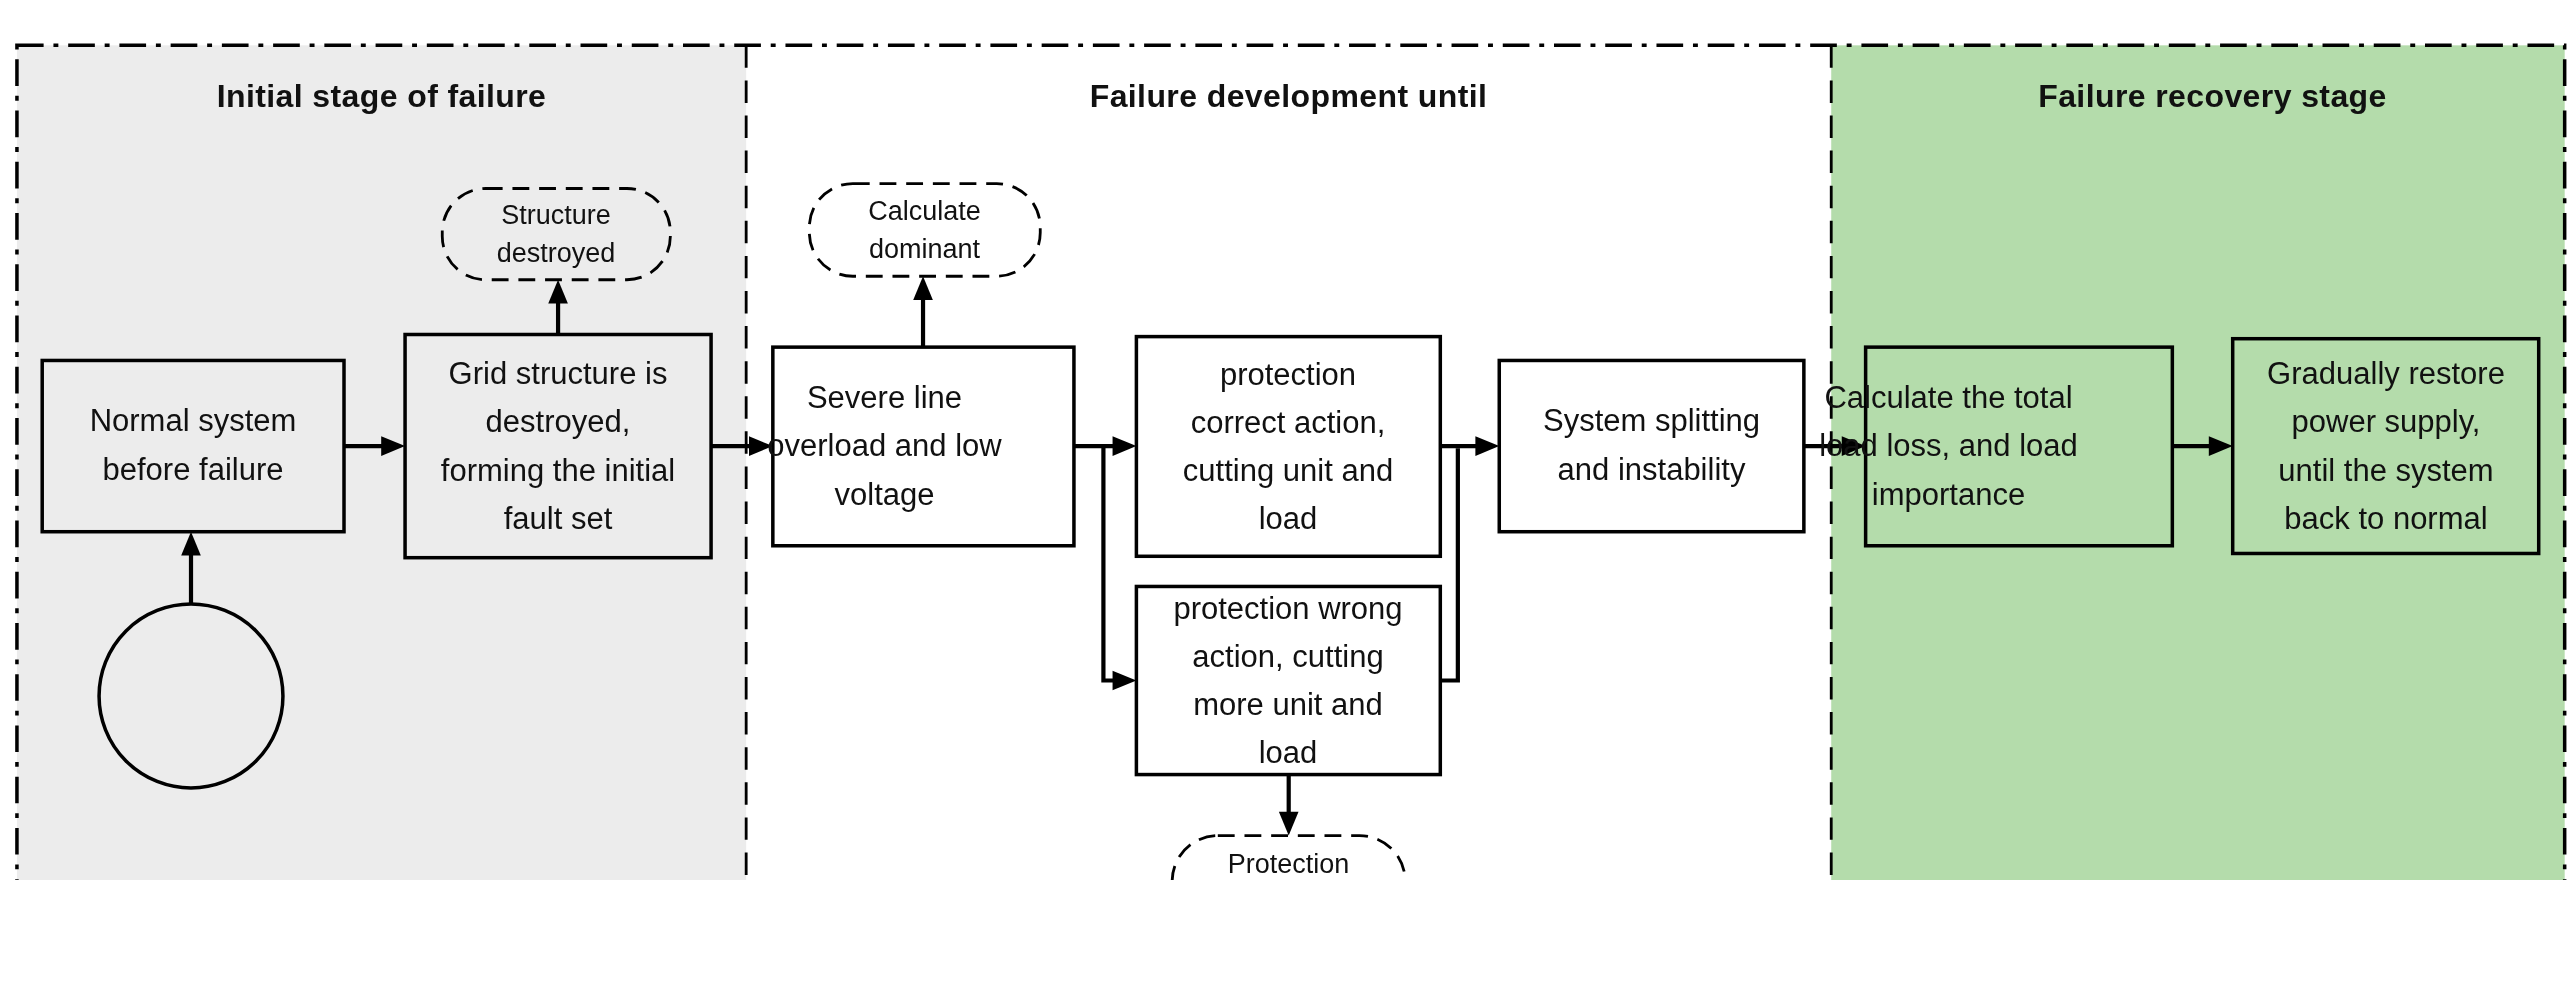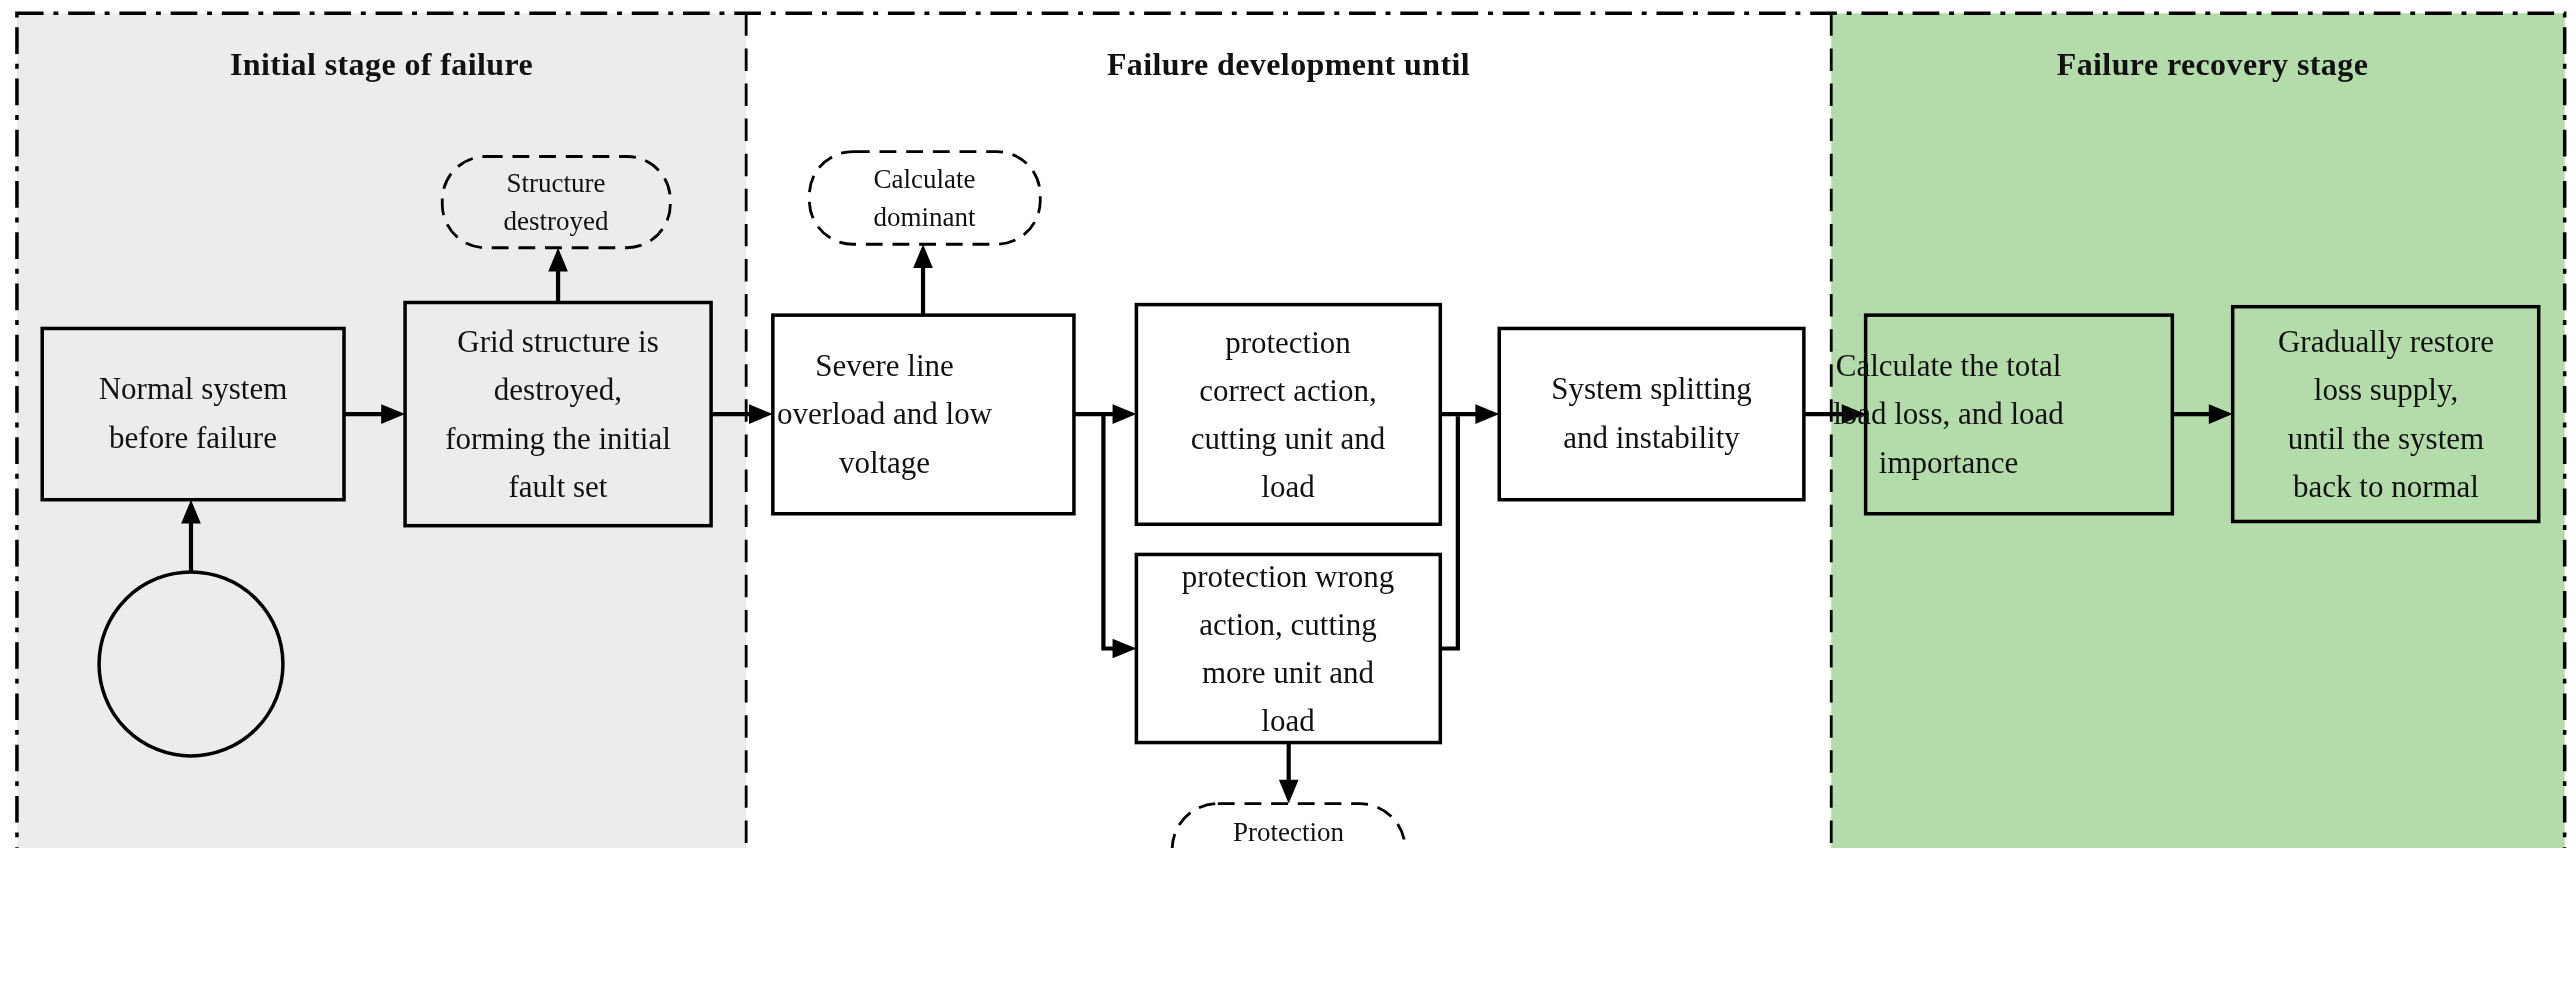--- a/index.html
+++ b/index.html
@@ -1,22 +1,23 @@
 <!DOCTYPE html>
 <html style="font-size:11.2px"><head>
 <meta charset="utf-8">
 <style>
   html,body{margin:0;padding:0;background:#ffffff;}
   .canvas{
     position:relative;
     width:2576px;height:848px;
     background:#ffffff;
-    font-family:Liberation Serif, serif;
+    font-family:Liberation Sans, sans-serif;
     color:#111;
     overflow:hidden;
+    margin-top:32px;
   }
   .overlay{position:absolute;left:0;top:0;}
   .hdr{
     position:absolute;
     display:flex;align-items:center;justify-content:center;
     font-size:32px;font-weight:700;letter-spacing:0.4px;
     white-space:pre-line;text-align:center;
   }
   .node-text{
     position:absolute;
@@ -107,21 +108,21 @@
   <div class="node-text" style="left:1136px;top:305px;width:304px;height:220px;">protection
 correct action,
 cutting unit and
 load</div>
   <div class="node-text" style="left:1499px;top:328px;width:305px;height:171px;">System splitting
 and instability</div>
   <div class="node-text" style="left:1795px;top:315px;width:307px;height:199px;">Calculate the total
 load loss, and load
 importance</div>
   <div class="node-text" style="left:2233px;top:307px;width:306px;height:215px;">Gradually restore
-loss supply,
+power supply,
 until the system
 back to normal</div>
   <div class="node-text" style="left:1136px;top:555px;width:304px;height:188px;">protection wrong
 action, cutting
 more unit and
 load</div>
 
   <div class="node-text stadium-text" style="left:442px;top:157px;width:228px;height:91px;">Structure
 destroyed</div>
   <div class="node-text stadium-text" style="left:809px;top:152px;width:231px;height:93px;">Calculate

